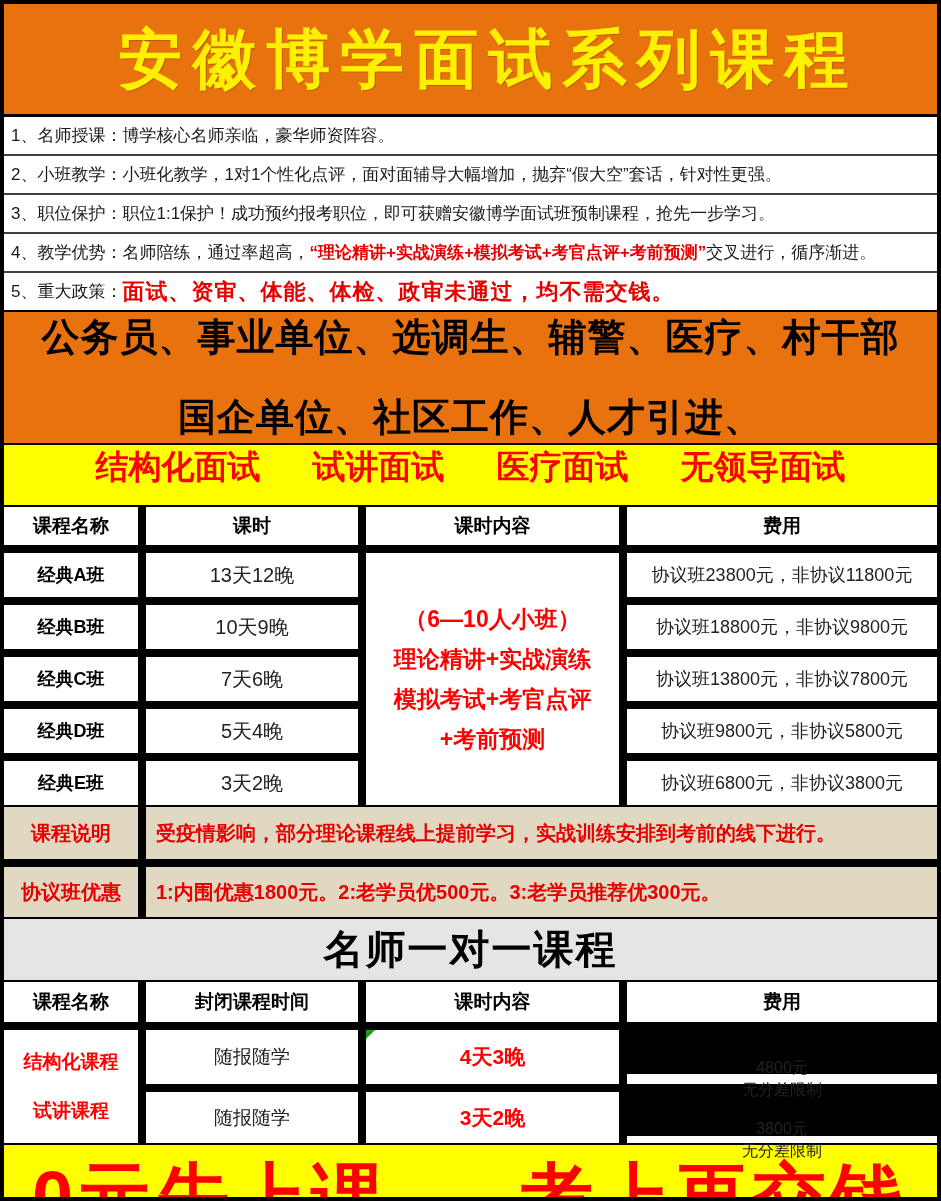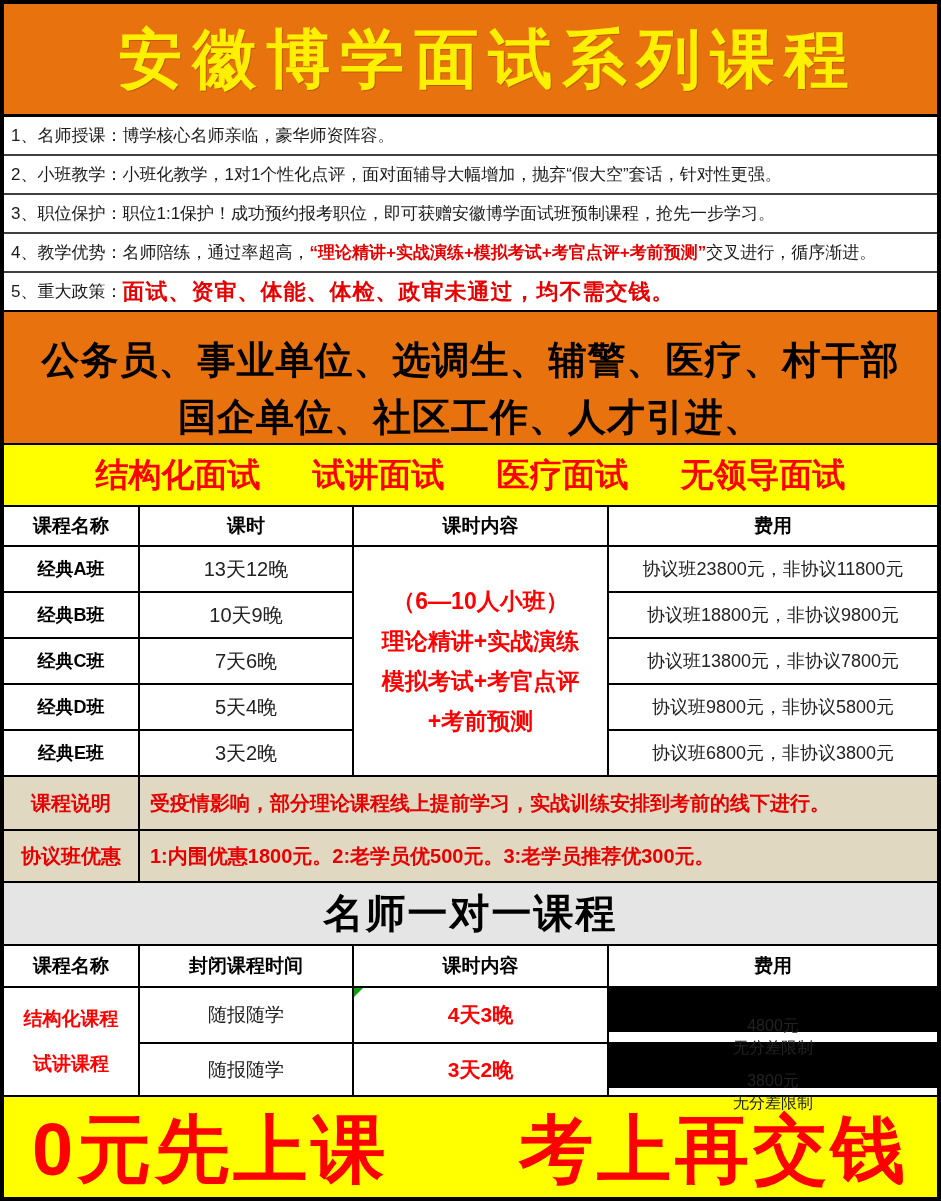--- a/index.html
+++ b/index.html
@@ -44,41 +44,41 @@
     font-size:17px;color:#1a1a1a;
     white-space:nowrap;
   }
   .feature-row .hl{color:#E60000;font-weight:bold;}
   .feature-row.big-hl .hl{font-size:22px;letter-spacing:1px;}
   
   .audience{
     height:131px;
     background:#E8720E;
     border-bottom:2px solid #000;
-    display:flex;flex-direction:column;align-items:center;justify-content:flex-end;
+    display:flex;flex-direction:column;align-items:center;justify-content:space-between;
     gap:6px;
   }
   .audience .line{
     color:#000;font-size:38px;font-weight:900;letter-spacing:1px;white-space:nowrap;
   }
   
   .types{
     height:60px;
     background:#FFFF00;
-    display:flex;align-items:center;justify-content:center;
+    display:flex;align-items:flex-start;justify-content:center;
     gap:52px;
   }
   .types .type{
     color:#FF0000;font-size:33px;font-weight:900;white-space:nowrap;
   }
   
   .grid4{
     display:grid;
     grid-template-columns:134px 212px 253px 1fr;
-    gap:2px;
+    gap:8px;
     background:#000;
   }
   .cell{
     background:#fff;
     display:flex;align-items:center;justify-content:center;
     text-align:center;
   }
   .th{font-weight:bold;font-size:19px;color:#000;}
   .class-name{font-weight:bold;font-size:18px;color:#000;}
   .hours{font-size:20px;color:#222;}

